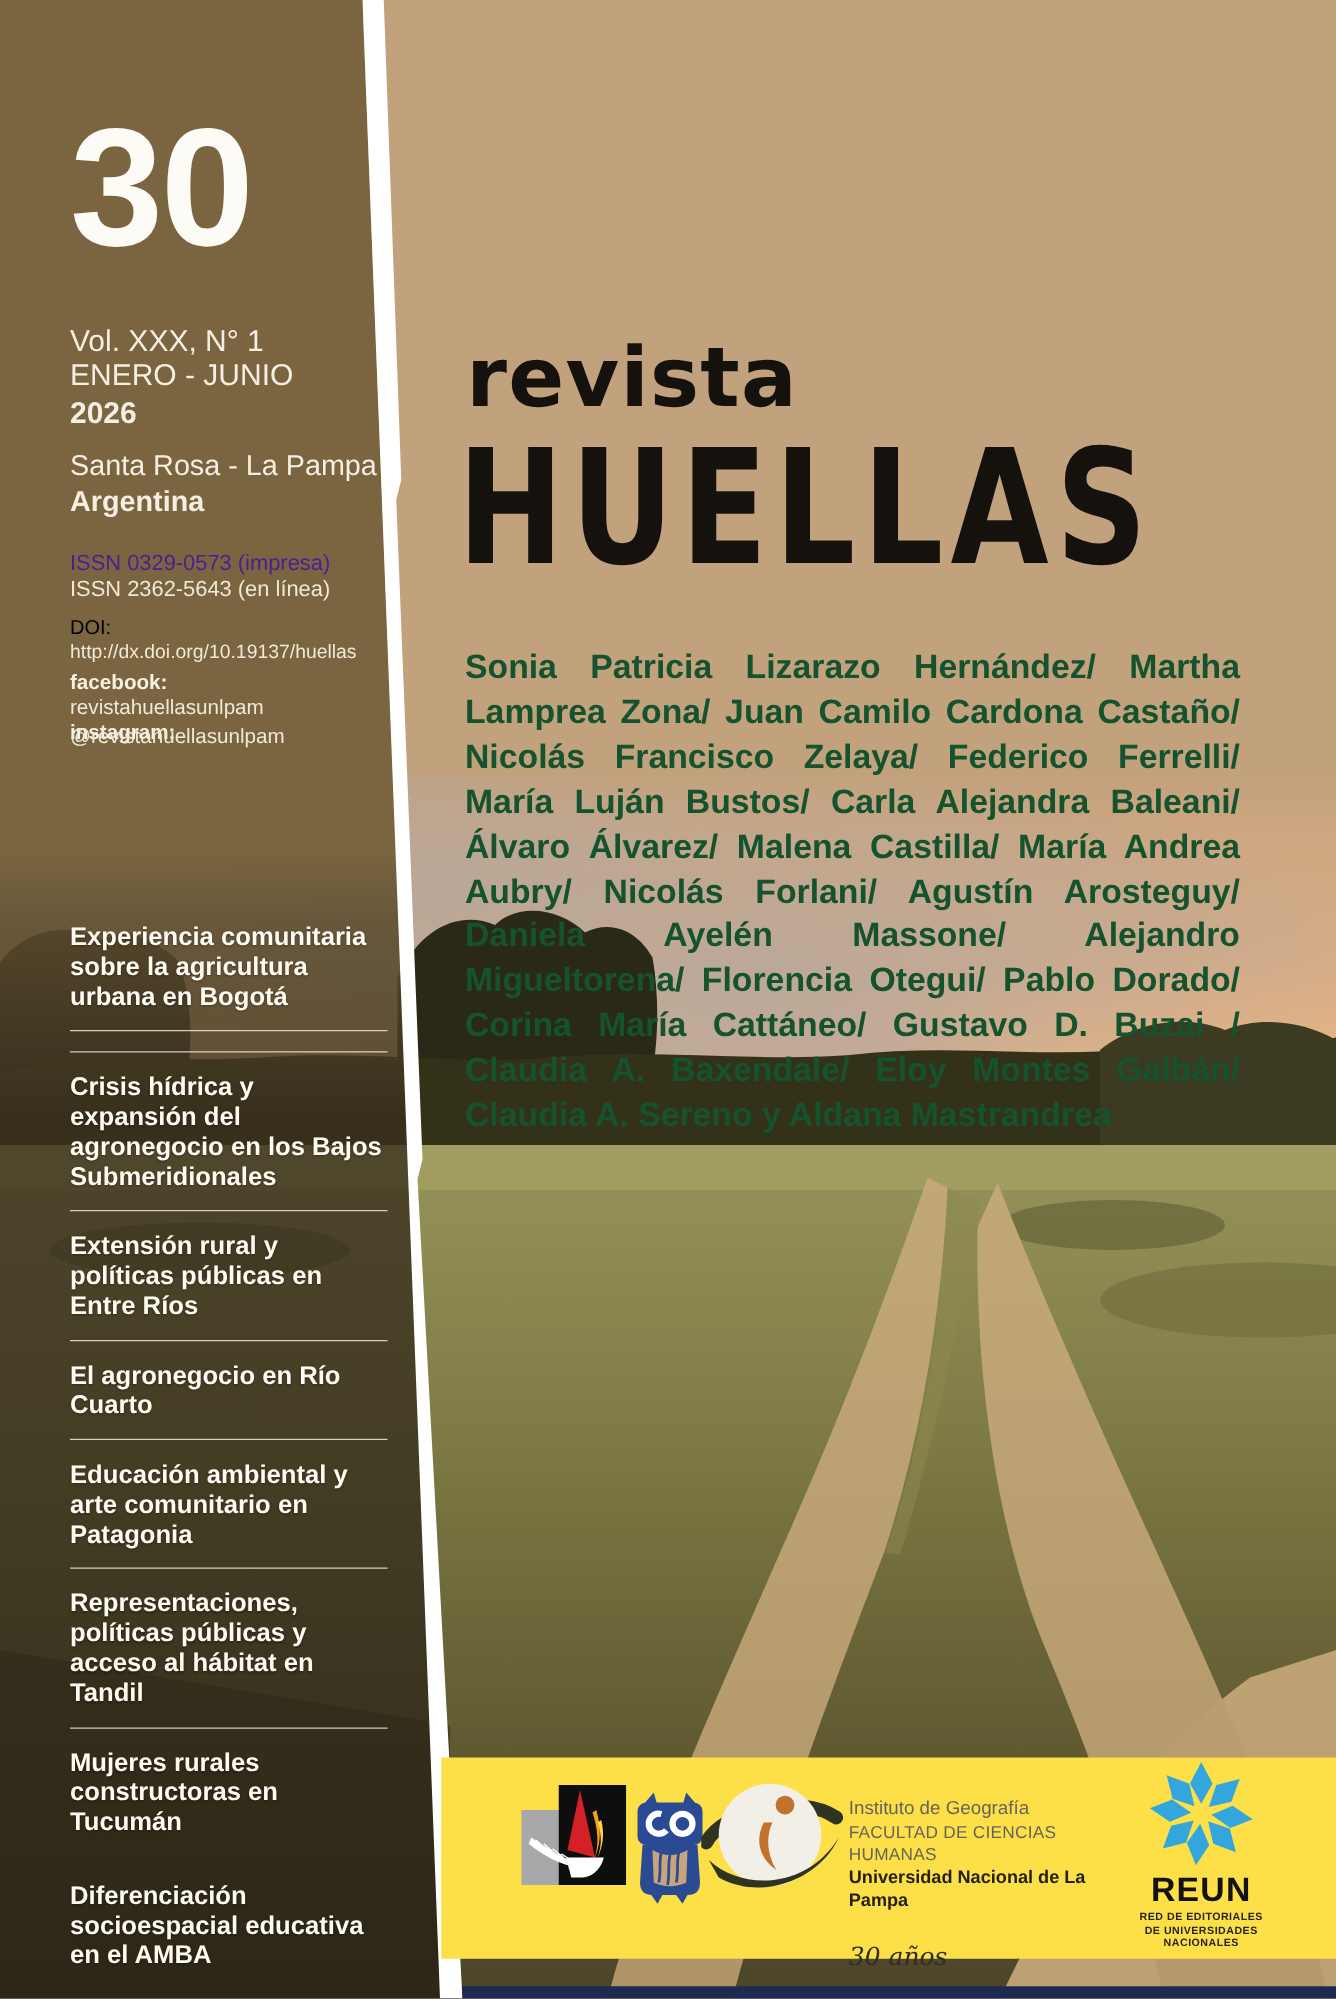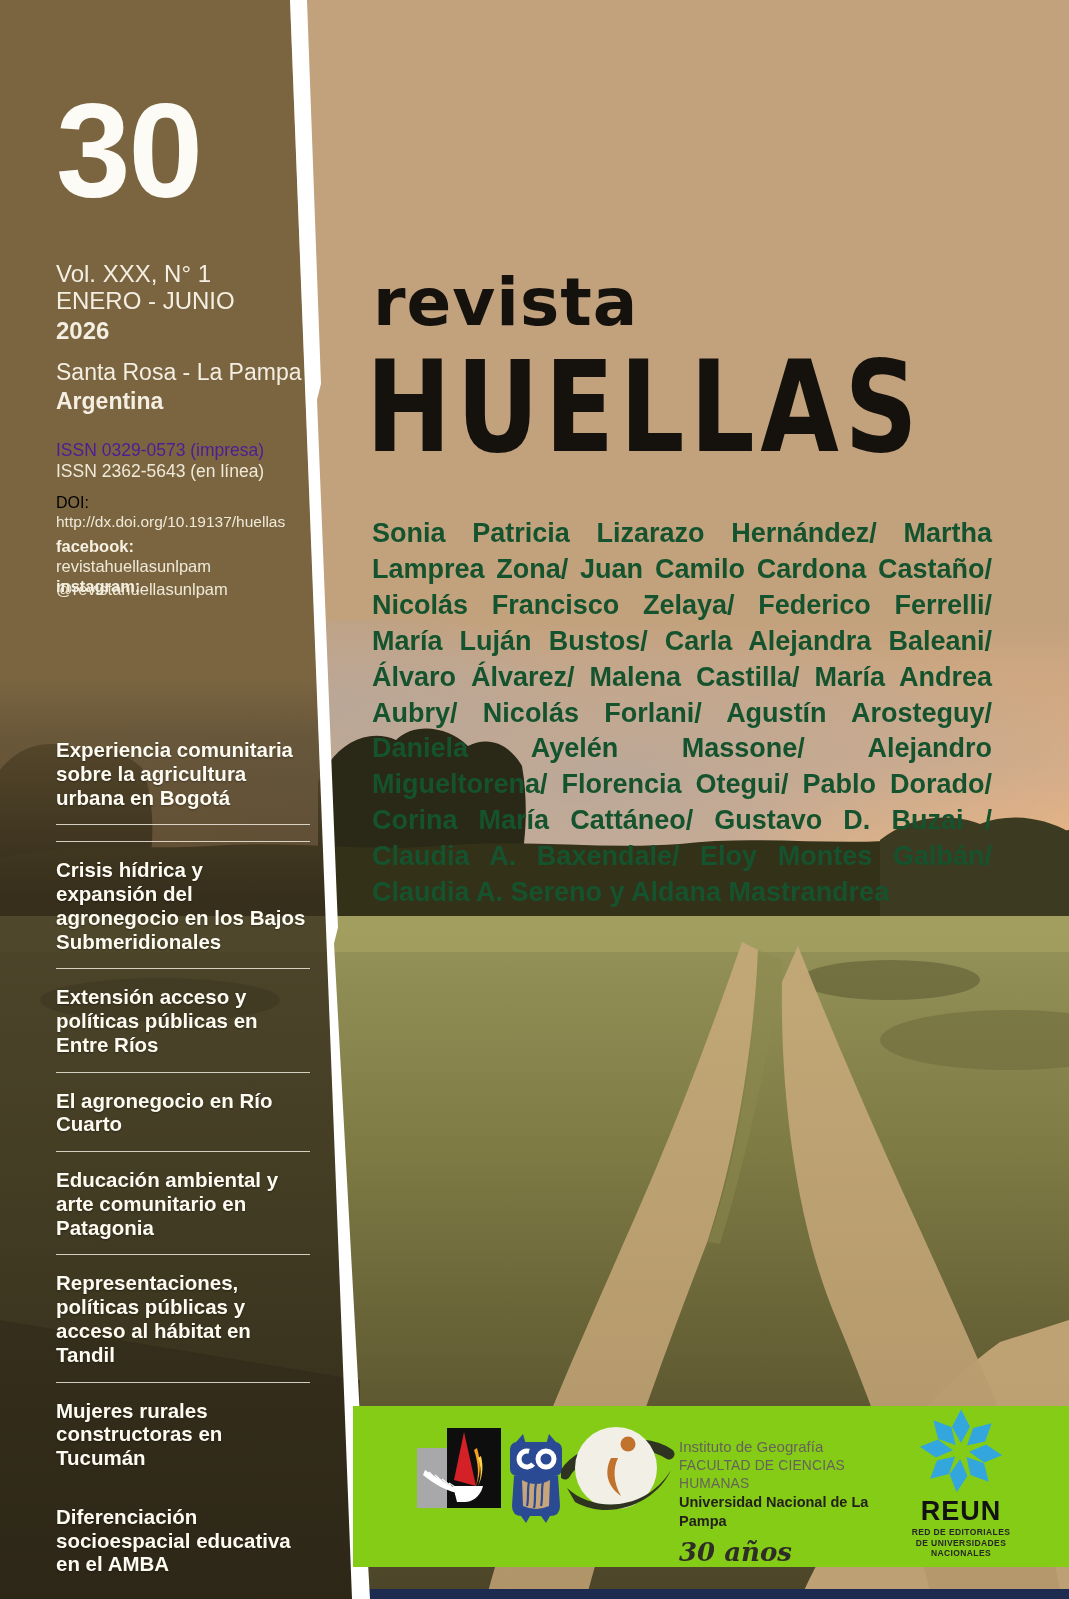--- a/index.html
+++ b/index.html
@@ -74,27 +74,27 @@
     font-size:27px;font-weight:700;line-height:1.33;color:#14532d;
     text-align:justify;
   }
   
   .edunlpam{position:absolute;left:845px;top:110px;width:162px;z-index:5;text-align:center;}
   .edunlpam-name{
     font-family:"DejaVu Serif",serif;font-size:25px;font-weight:700;
     color:#1c5a3c;letter-spacing:-1px;margin-top:2px;
   }
   
-  .banner{position:absolute;left:353px;top:1406px;width:716px;height:161px;background:#84cc16;z-index:5;}
+  .banner{position:absolute;left:353px;top:1406px;width:716px;height:161px;background:#fde047;z-index:5;}
   .b-abs{position:absolute;}
   .inst-block{left:326px;top:32px;width:232px;color:#67635a;}
   .inst-l1{font-size:15px;line-height:1.25;}
   .inst-l2{font-size:13.8px;line-height:1.3;letter-spacing:.2px;}
   .inst-l3{font-size:14.5px;line-height:1.35;font-weight:700;color:#24211a;}
-  .inst-anniv{font-family:"DejaVu Serif",serif;font-style:italic;font-size:26px;color:#2e2d26;margin-top:5px;font-weight:bold;}
+  .inst-anniv{font-family:"DejaVu Serif",serif;font-style:italic;font-size:20px;color:#2e2d26;margin-top:21px;}
   .reun{left:542px;top:0px;width:132px;text-align:center;}
   .reun-acronym{font-size:27px;font-weight:800;letter-spacing:1px;color:#121212;line-height:1;margin-top:-2px;}
   .reun-small{font-size:8.5px;font-weight:700;color:#262626;letter-spacing:.4px;line-height:1.25;margin-top:2px;}
 </style>
 </head>
 <body>
 
 <div class="page">
 
   <svg class="photo" viewBox="0 0 1069 979" preserveAspectRatio="none" aria-hidden="true">
@@ -174,21 +174,21 @@
     <div class="sb sb-ig-label">instagram:</div>
     <div class="sb sb-ig">@revistahuellasunlpam</div>
   </div>
 
   <div class="toc">
       <div class="toc-item">Experiencia comunitaria sobre la agricultura urbana en Bogotá</div>
       <div class="toc-divider"></div>
       <div class="toc-divider"></div>
       <div class="toc-item">Crisis hídrica y expansión del agronegocio en los Bajos Submeridionales</div>
       <div class="toc-divider"></div>
-      <div class="toc-item">Extensión acceso y políticas públicas en Entre Ríos</div>
+      <div class="toc-item">Extensión rural y políticas públicas en Entre Ríos</div>
       <div class="toc-divider"></div>
       <div class="toc-item">El agronegocio en Río Cuarto</div>
       <div class="toc-divider"></div>
       <div class="toc-item">Educación ambiental y arte comunitario en Patagonia</div>
       <div class="toc-divider"></div>
       <div class="toc-item">Representaciones, políticas públicas y acceso al hábitat en Tandil</div>
       <div class="toc-divider"></div>
       <div class="toc-item">Mujeres rurales constructoras en Tucumán</div>
       <div class="toc-gap"></div>
       <div class="toc-item">Diferenciación socioespacial educativa en el AMBA</div>

